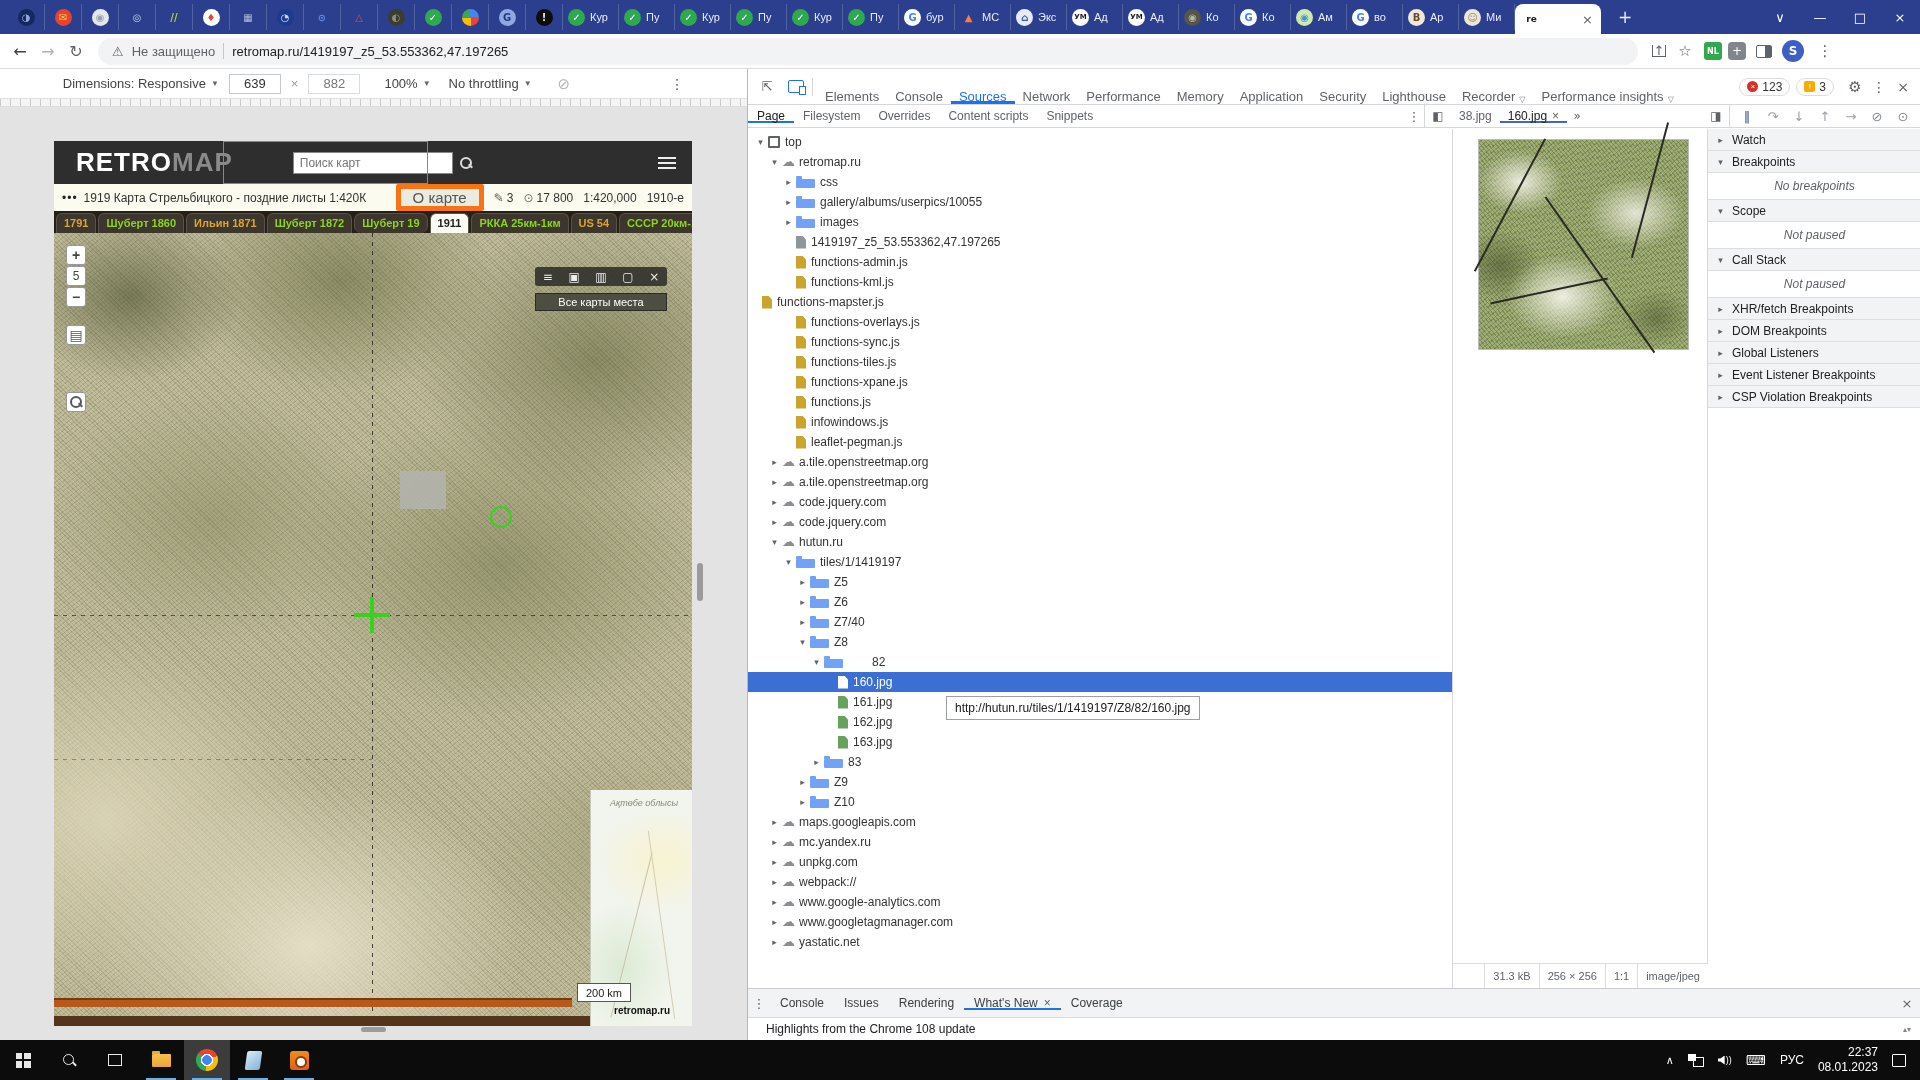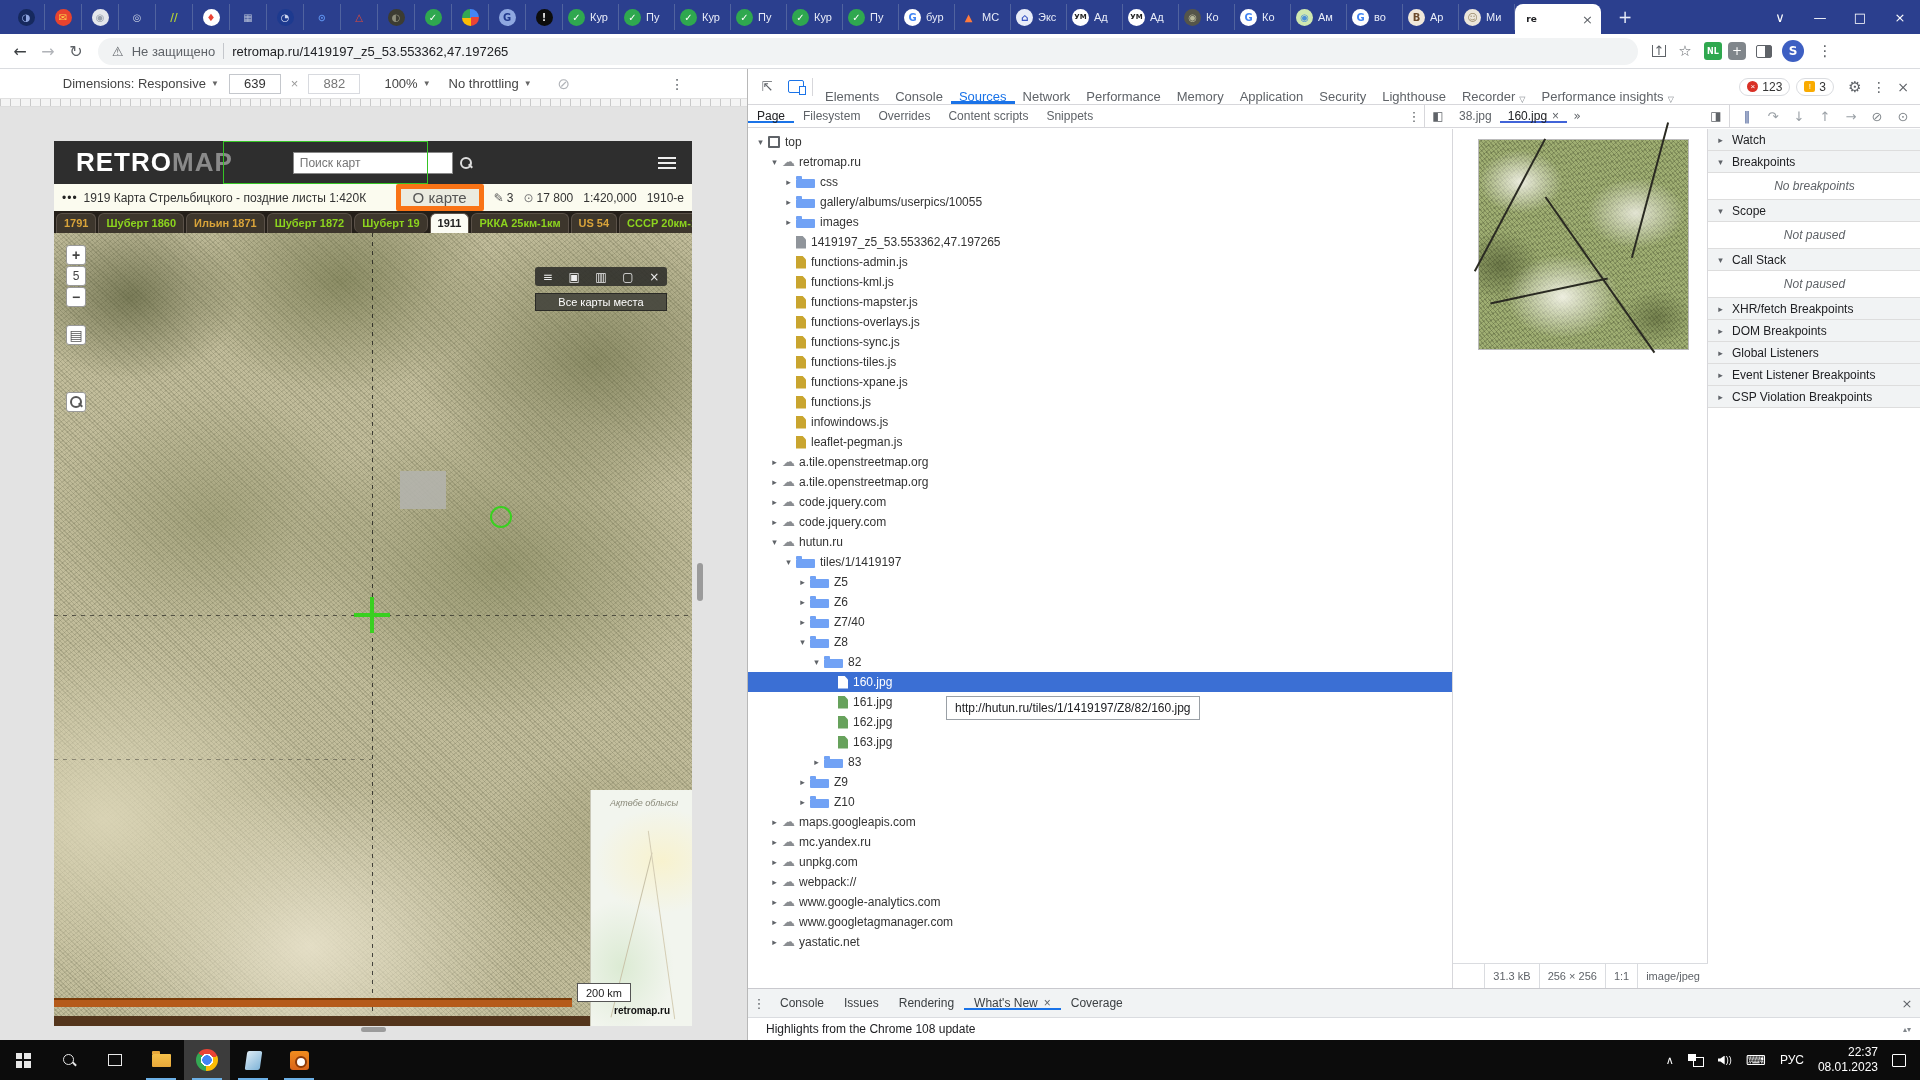--- a/index.html
+++ b/index.html
@@ -532,21 +532,21 @@
           <div class="trow" style="padding-left: 34px;">
             <div class="arr"></div>
             <div class="fi js"></div>
             <div style="white-space: nowrap;">functions-admin.js</div>
           </div>
           <div class="trow" style="padding-left: 34px;">
             <div class="arr"></div>
             <div class="fi js"></div>
             <div style="white-space: nowrap;">functions-kml.js</div>
           </div>
-          <div class="trow" style="padding-left: 34px; text-align: right;">
+          <div class="trow" style=" text-align: right;">
             <div class="arr"></div>
             <div class="fi js"></div>
             <div style="white-space: nowrap;">functions-mapster.js</div>
           </div>
           <div class="trow" style="padding-left: 34px;">
             <div class="arr"></div>
             <div class="fi js"></div>
             <div style="white-space: nowrap;">functions-overlays.js</div>
           </div>
           <div class="trow" style="padding-left: 34px;">
@@ -625,21 +625,21 @@
             <div style="white-space: nowrap;">Z7/40</div>
           </div>
           <div class="trow" style="padding-left: 48px;">
             <div class="arr">▾</div>
             <div class="fi folder"></div>
             <div style="white-space: nowrap;">Z8</div>
           </div>
           <div class="trow" style="padding-left: 62px;">
             <div class="arr">▾</div>
             <div class="fi folder"></div>
-            <div style="white-space: nowrap;">82</div>
+            <div style="white-space: nowrap; margin-left: 24px;">82</div>
           </div>
           <div class="trow sel" style="padding-left: 76px;">
             <div class="arr"></div>
             <div class="fi docw"></div>
             <div style="white-space: nowrap;">160.jpg</div>
           </div>
           <div class="trow" style="padding-left: 76px;">
             <div class="arr"></div>
             <div class="fi img"></div>
             <div style="white-space: nowrap;">161.jpg</div>

